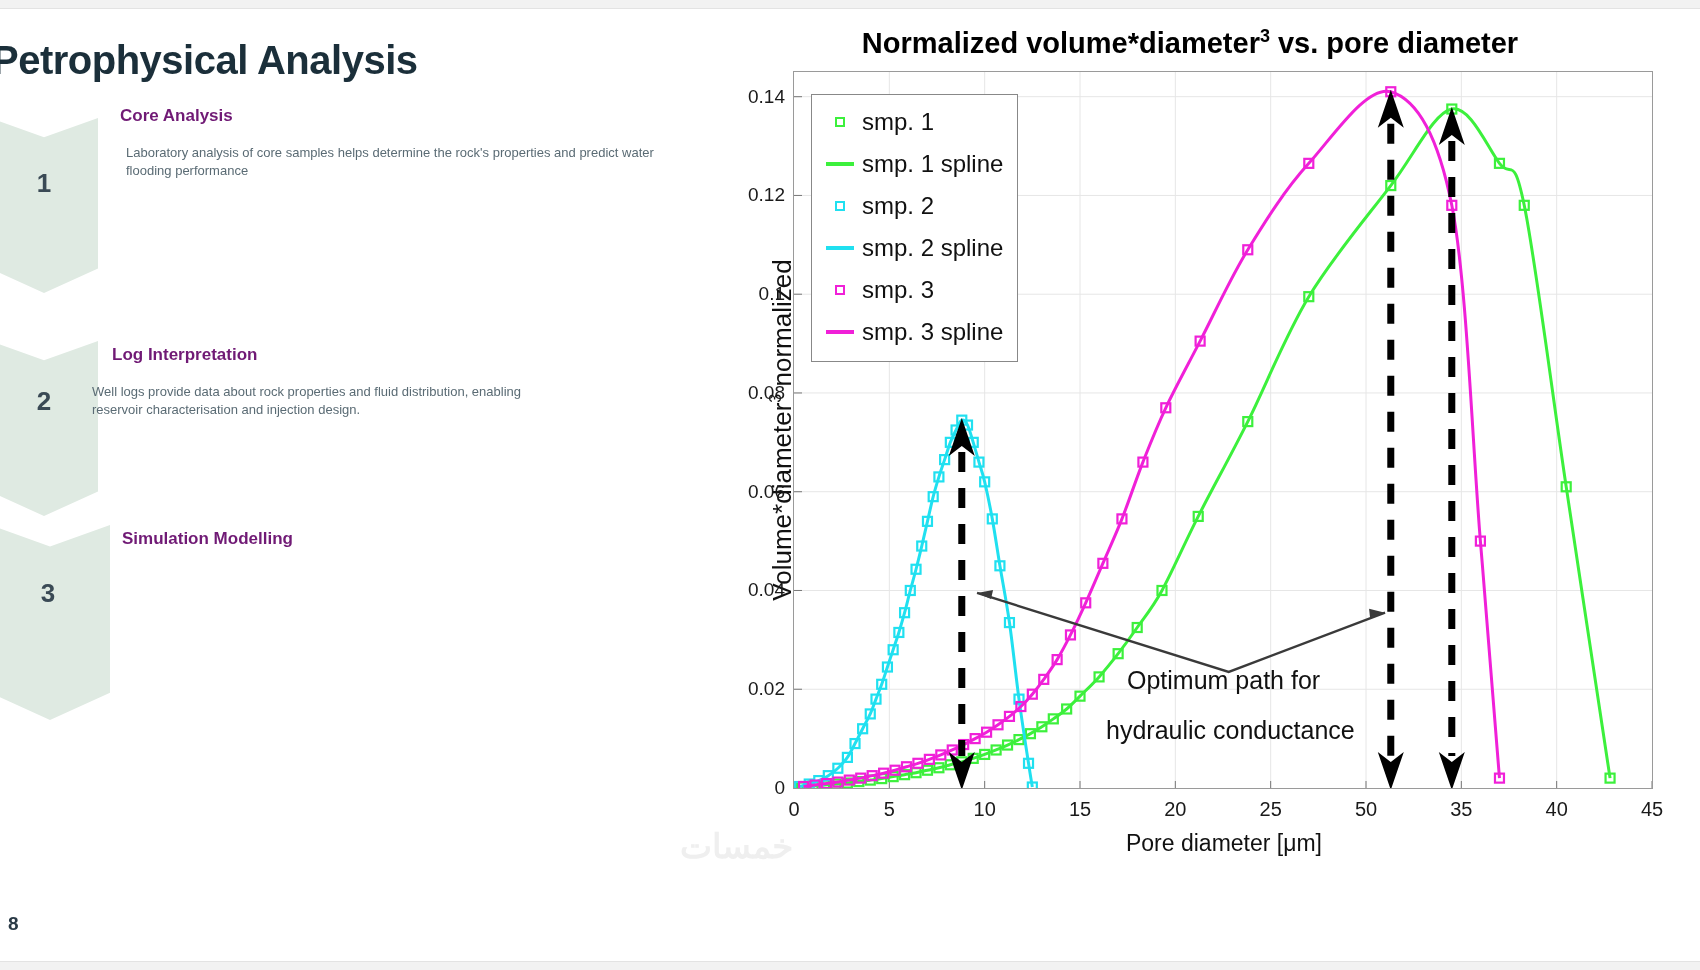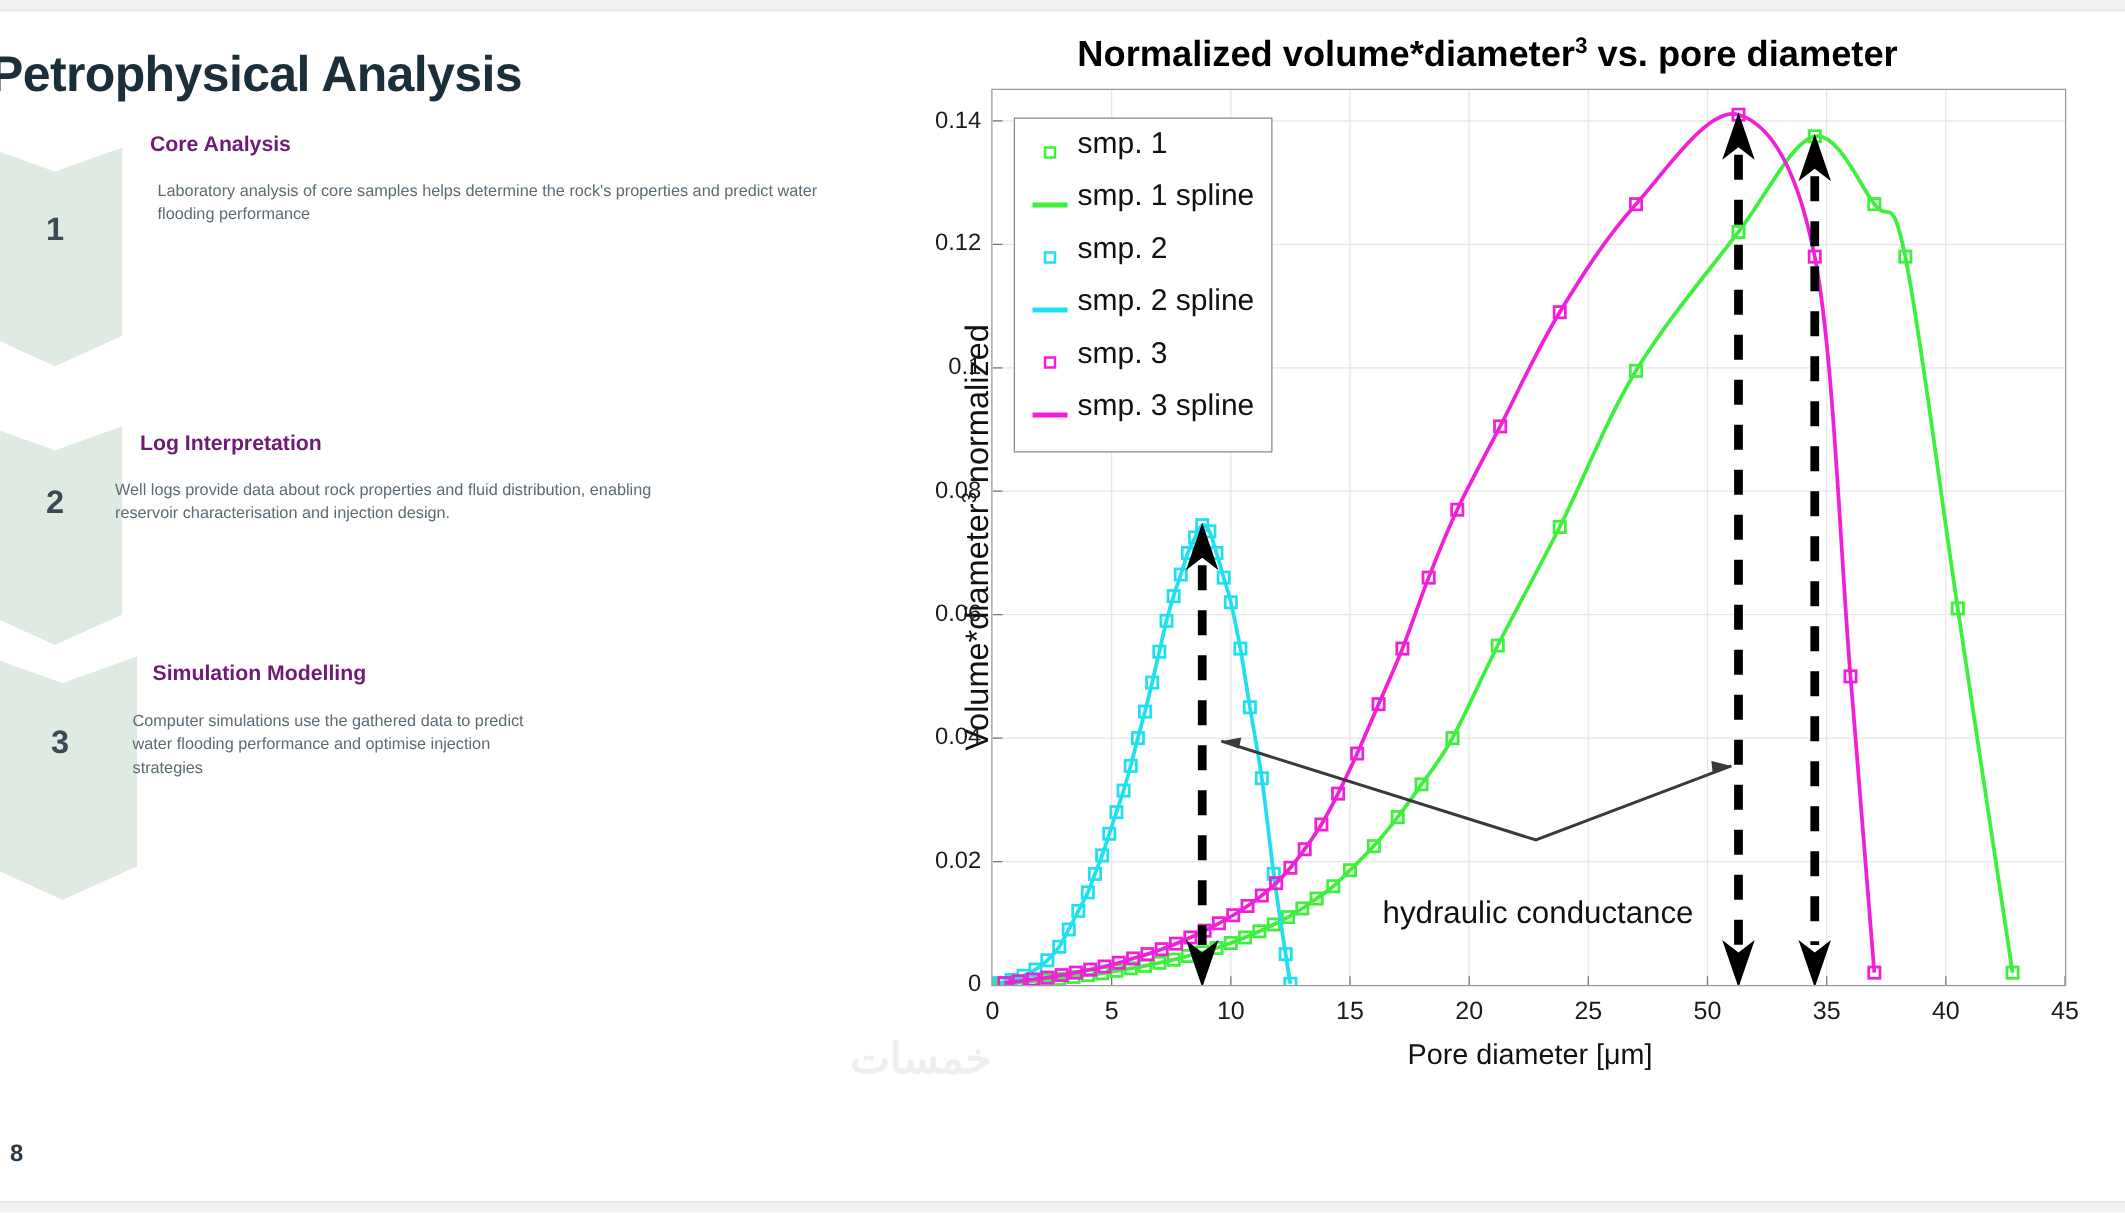--- a/index.html
+++ b/index.html
@@ -87,21 +87,21 @@
   .ylabel sup{font-size:16px;}
   .xlabel{
     position:absolute;left:0;top:calc(100% + 42px);width:860px;text-align:center;
     font-size:23px;color:#111;
   }
   .legend{
     position:absolute;left:17px;top:22px;
     background:#fff;border:1px solid #888;
     padding:6px 14px 8px 8px;
   }
-  .legrow{display:flex;height:42px;}
+  .legrow{display:flex;align-items:center;height:42px;}
   .legmark{width:40px;display:flex;align-items:center;justify-content:center;}
   .legsq{width:10px;height:10px;border:2px solid #000;background:#fff;box-sizing:border-box;}
   .legline{width:28px;height:4px;}
   .legtxt{font-size:24px;color:#111;margin-left:2px;white-space:nowrap;}
 
   .annot{
     position:absolute;font-size:25px;color:#111;line-height:1.45;white-space:nowrap;
   }
   .credit{
     position:absolute;left:580px;top:925px;width:400px;
@@ -128,21 +128,20 @@
     <div class="step-body" style="left:126px;top:136px;width:530px;">Laboratory analysis of core samples helps determine the rock's properties and predict water flooding performance</div>
 
     <div class="chev" style="top:333px;"></div>
     <div class="chev-num" style="top:378px;left:-10px;">2</div>
     <div class="step-head" style="left:112px;top:337px;">Log Interpretation</div>
     <div class="step-body" style="left:92px;top:375px;width:450px;">Well logs provide data about rock properties and fluid distribution, enabling reservoir characterisation and injection design.</div>
 
     <div class="chev" style="top:517px;width:120px;height:195px;"></div>
     <div class="chev-num" style="top:570px;left:-6px;">3</div>
     <div class="step-head" style="left:122px;top:521px;">Simulation Modelling</div>
-    <div class="step-body" style="left:106px;top:560px;width:330px;">Computer simulations use the gathered data to predict water flooding performance and optimise injection strategies</div>
 
     <div class="slide-num">8</div>
     <div class="watermark">خمسات</div>
   </div>
 
   <div class="chartwrap">
     <div class="chart-title">
       <span>Normalized volume*diameter</span><sup>3</sup><span> vs. pore diameter</span>
     </div>
 
@@ -368,17 +367,18 @@
             <div class="legtxt">smp. 3</div>
           </div>
           <div class="legrow">
             <div class="legmark">
               <div class="legline" style="background: rgb(240, 32, 216);"></div>
             </div>
             <div class="legtxt">smp. 3 spline</div>
           </div>
         </div>
 
+      <div class="annot" style="left:333px;top:590px;">Optimum path for</div>
       <div class="annot" style="left:312px;top:640px;">hydraulic conductance</div>
     </div>
 
   </div>
 </div>
 
 </body></html>

